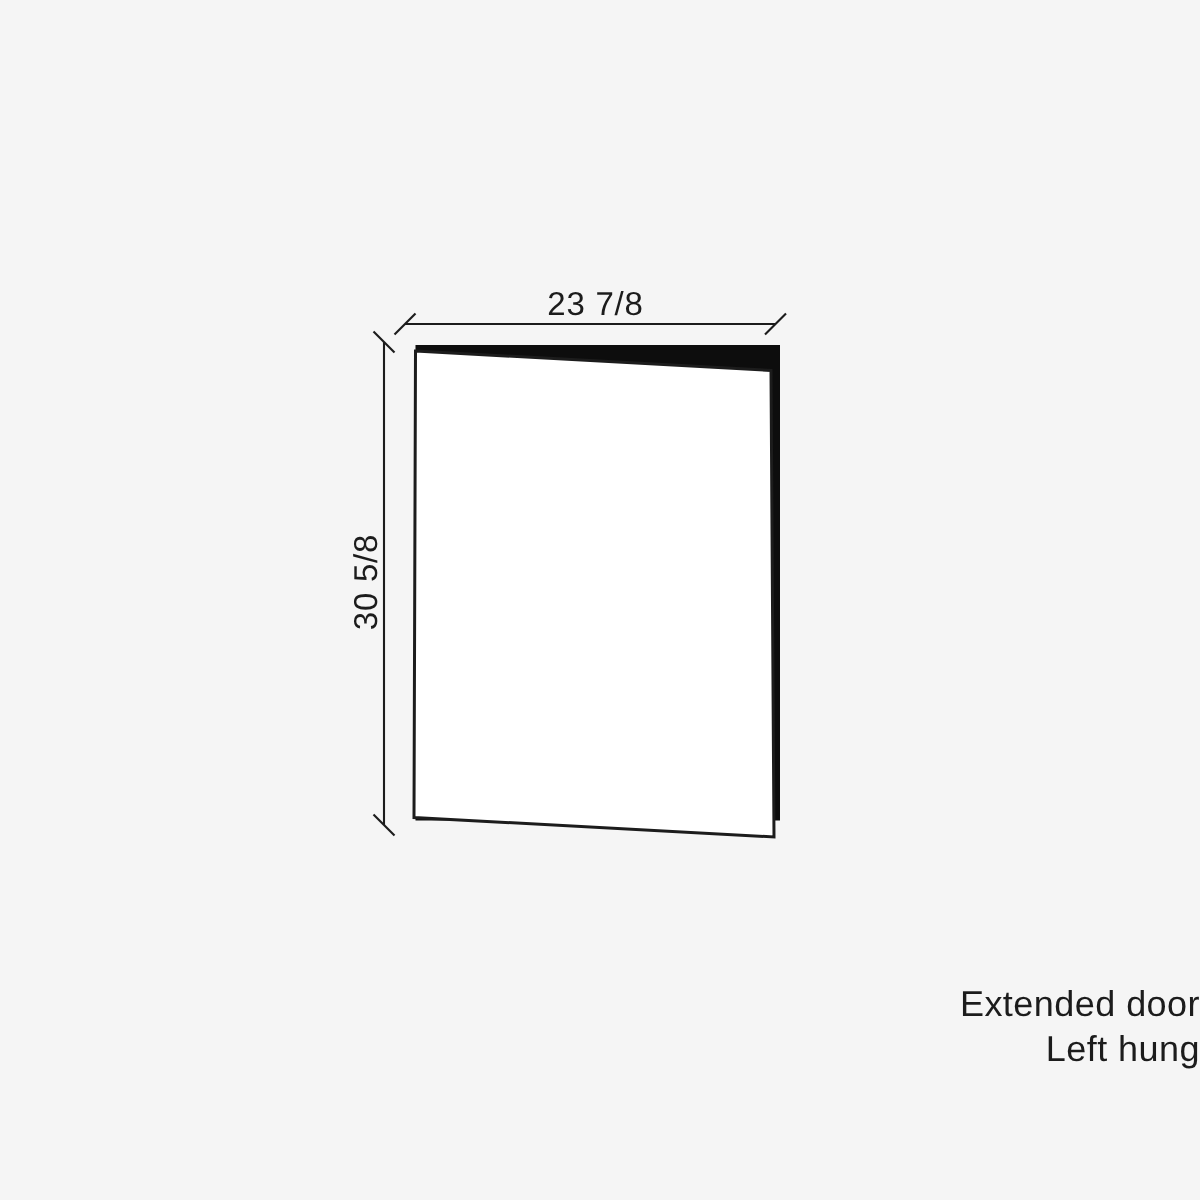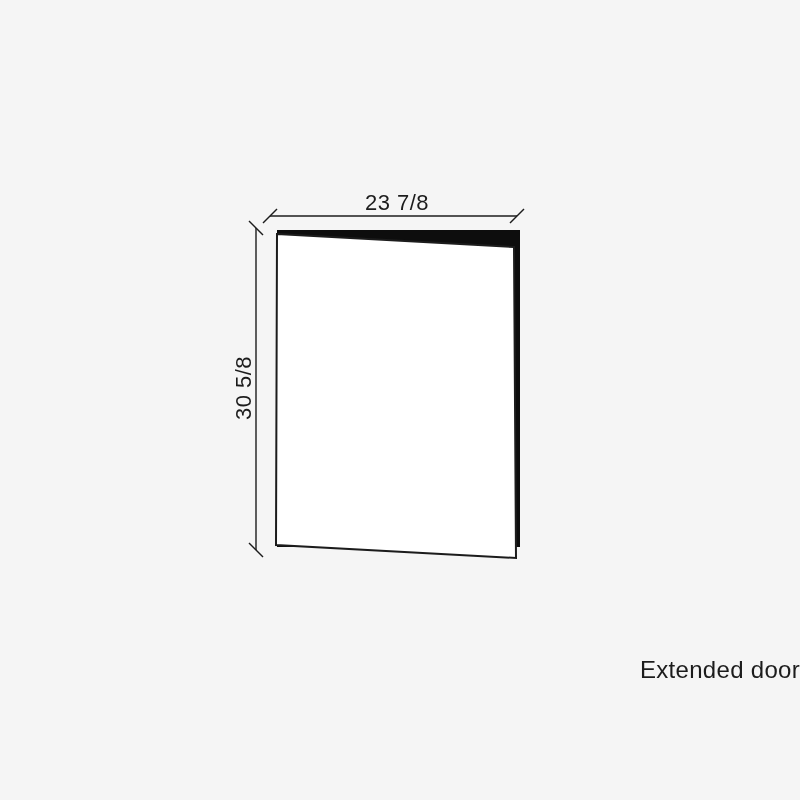--- a/index.html
+++ b/index.html
@@ -70,15 +70,16 @@
     <g>
       <line class="dim-line" x1="256" y1="228" x2="256" y2="550"></line>
       <line class="dim-tick" x1="249" y1="221" x2="263" y2="235"></line>
       <line class="dim-tick" x1="249" y1="543" x2="263" y2="557"></line>
       <text x="243" y="388" dy="8" text-anchor="middle" transform="rotate(-90 243 388)">30 5/8</text>
     </g>
   </svg>
 
   <div class="caption">
     <div>Extended door</div>
+    <div>Left hung</div>
   </div>
 
 </div>
 
 </body></html>

